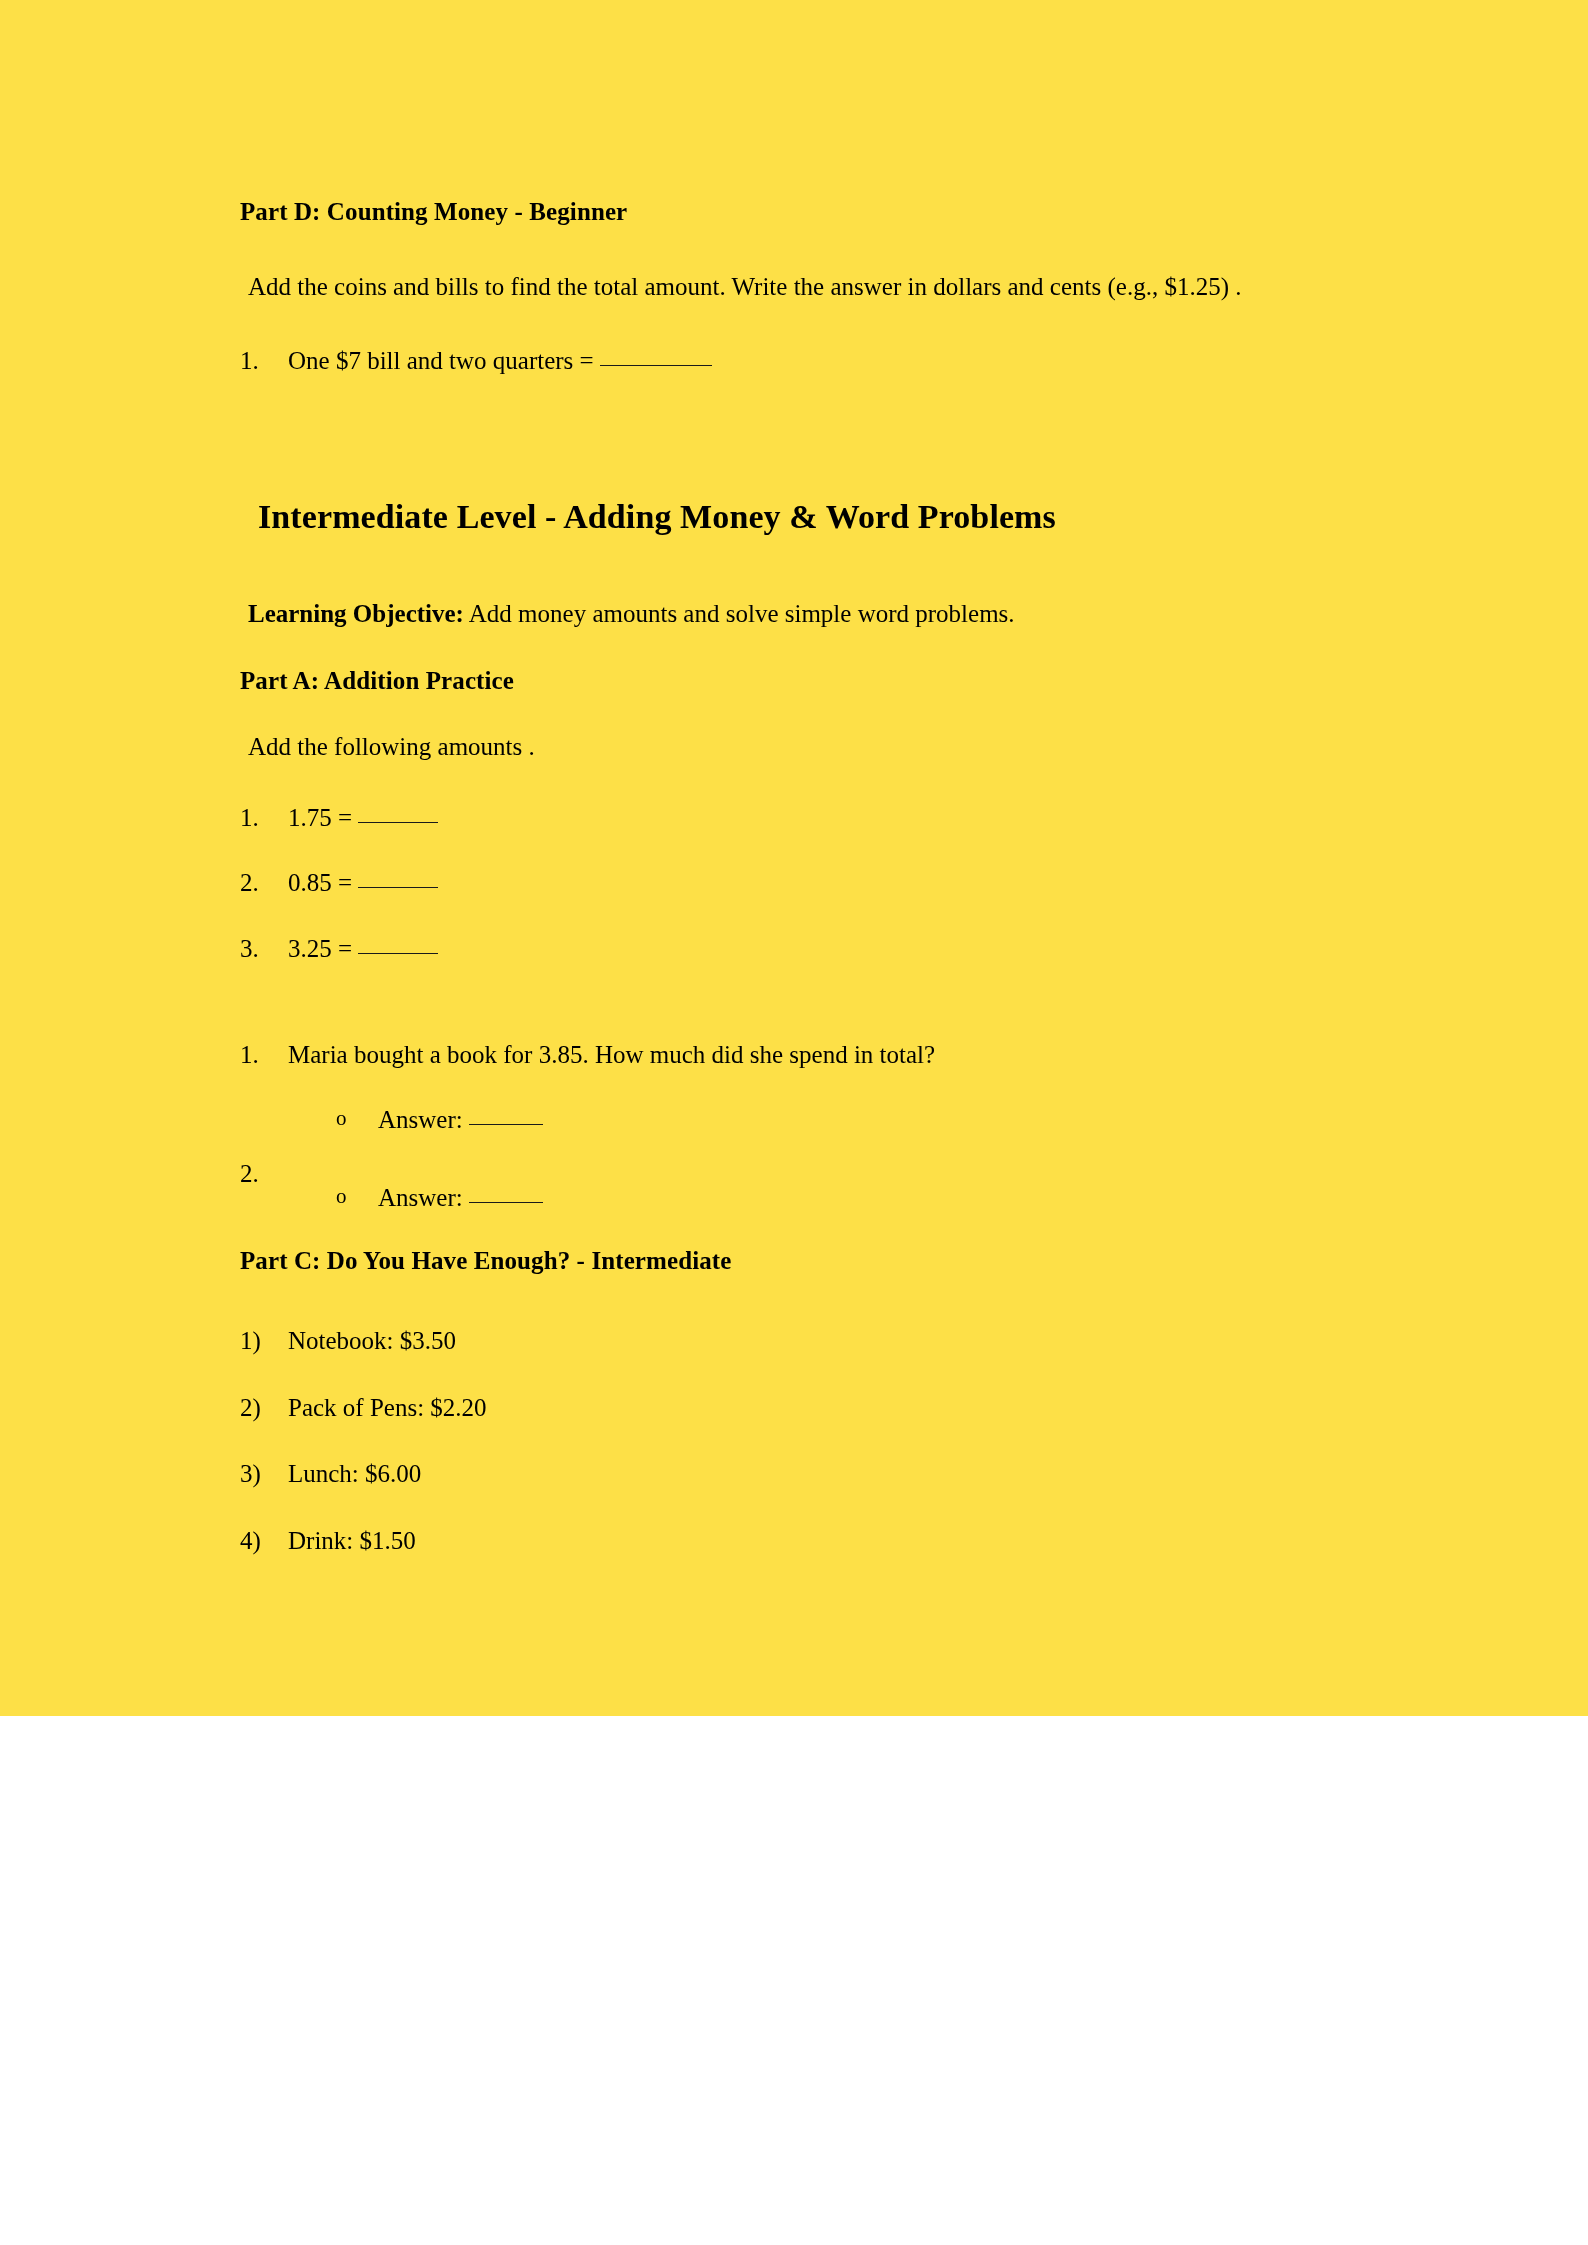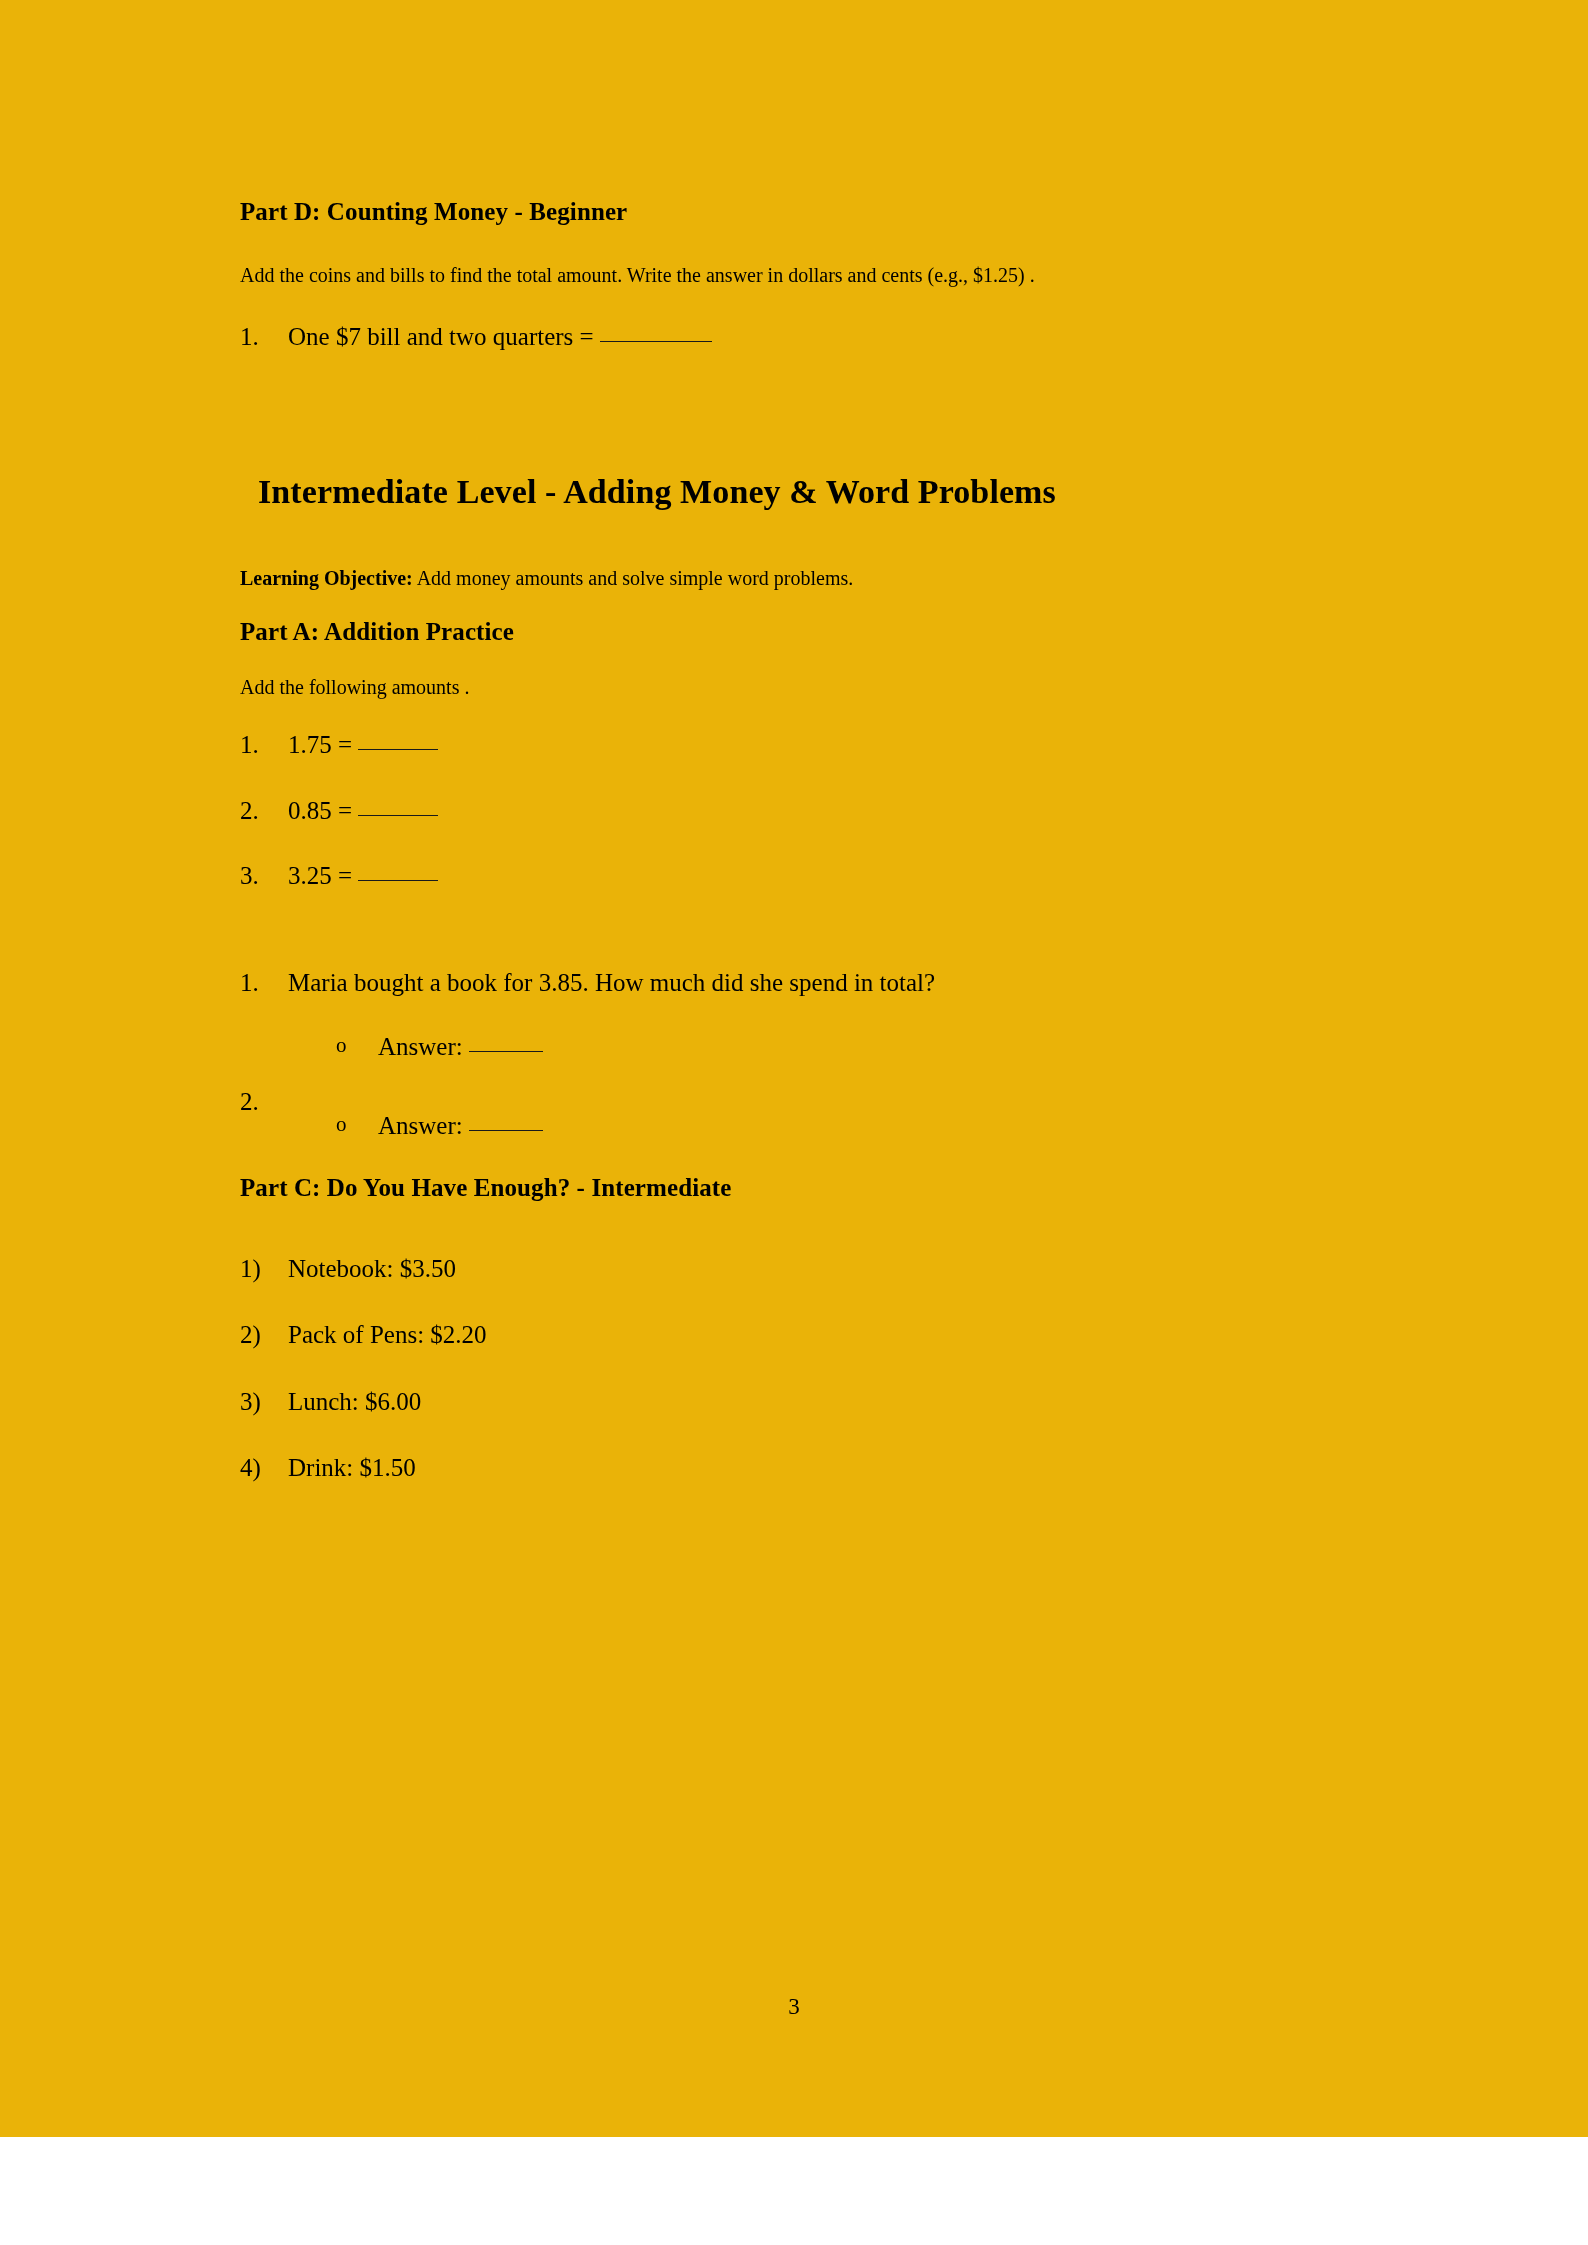--- a/index.html
+++ b/index.html
@@ -13,22 +13,22 @@
     position: relative;
     font-family: "Liberation Serif", "DejaVu Serif", serif;
     color: #000000;
     -webkit-font-smoothing: antialiased;
   }
 
   .page {
     position: absolute;
     top: 0; left: 0;
     width: 1588px;
-    height: 2137px;
-    background: #eab308;
+    height: 1716px;
+    background: #fde047;
     overflow: hidden;
   }
 
   .content {
     position: absolute;
     left: 240px;
     top: 196px;
     width: 1090px;
   }
 
@@ -43,23 +43,23 @@
 
   .h1 {
     font-size: 34px;
     font-weight: bold;
     line-height: 1.25;
     margin: 18px;
     letter-spacing: 0.1px;
   }
 
   .para {
-    font-size: 20px;
-    line-height: 1.62;
-    margin: 0;
+    font-size: 25px;
+    line-height: 1.62;
+    margin: 8px;
   }
 
   .para .b {
     font-weight: bold;
   }
 
   
   .sp-14 { height: 14px; }
   .sp-22 { height: 22px; }
   .sp-26 { height: 26px; }

